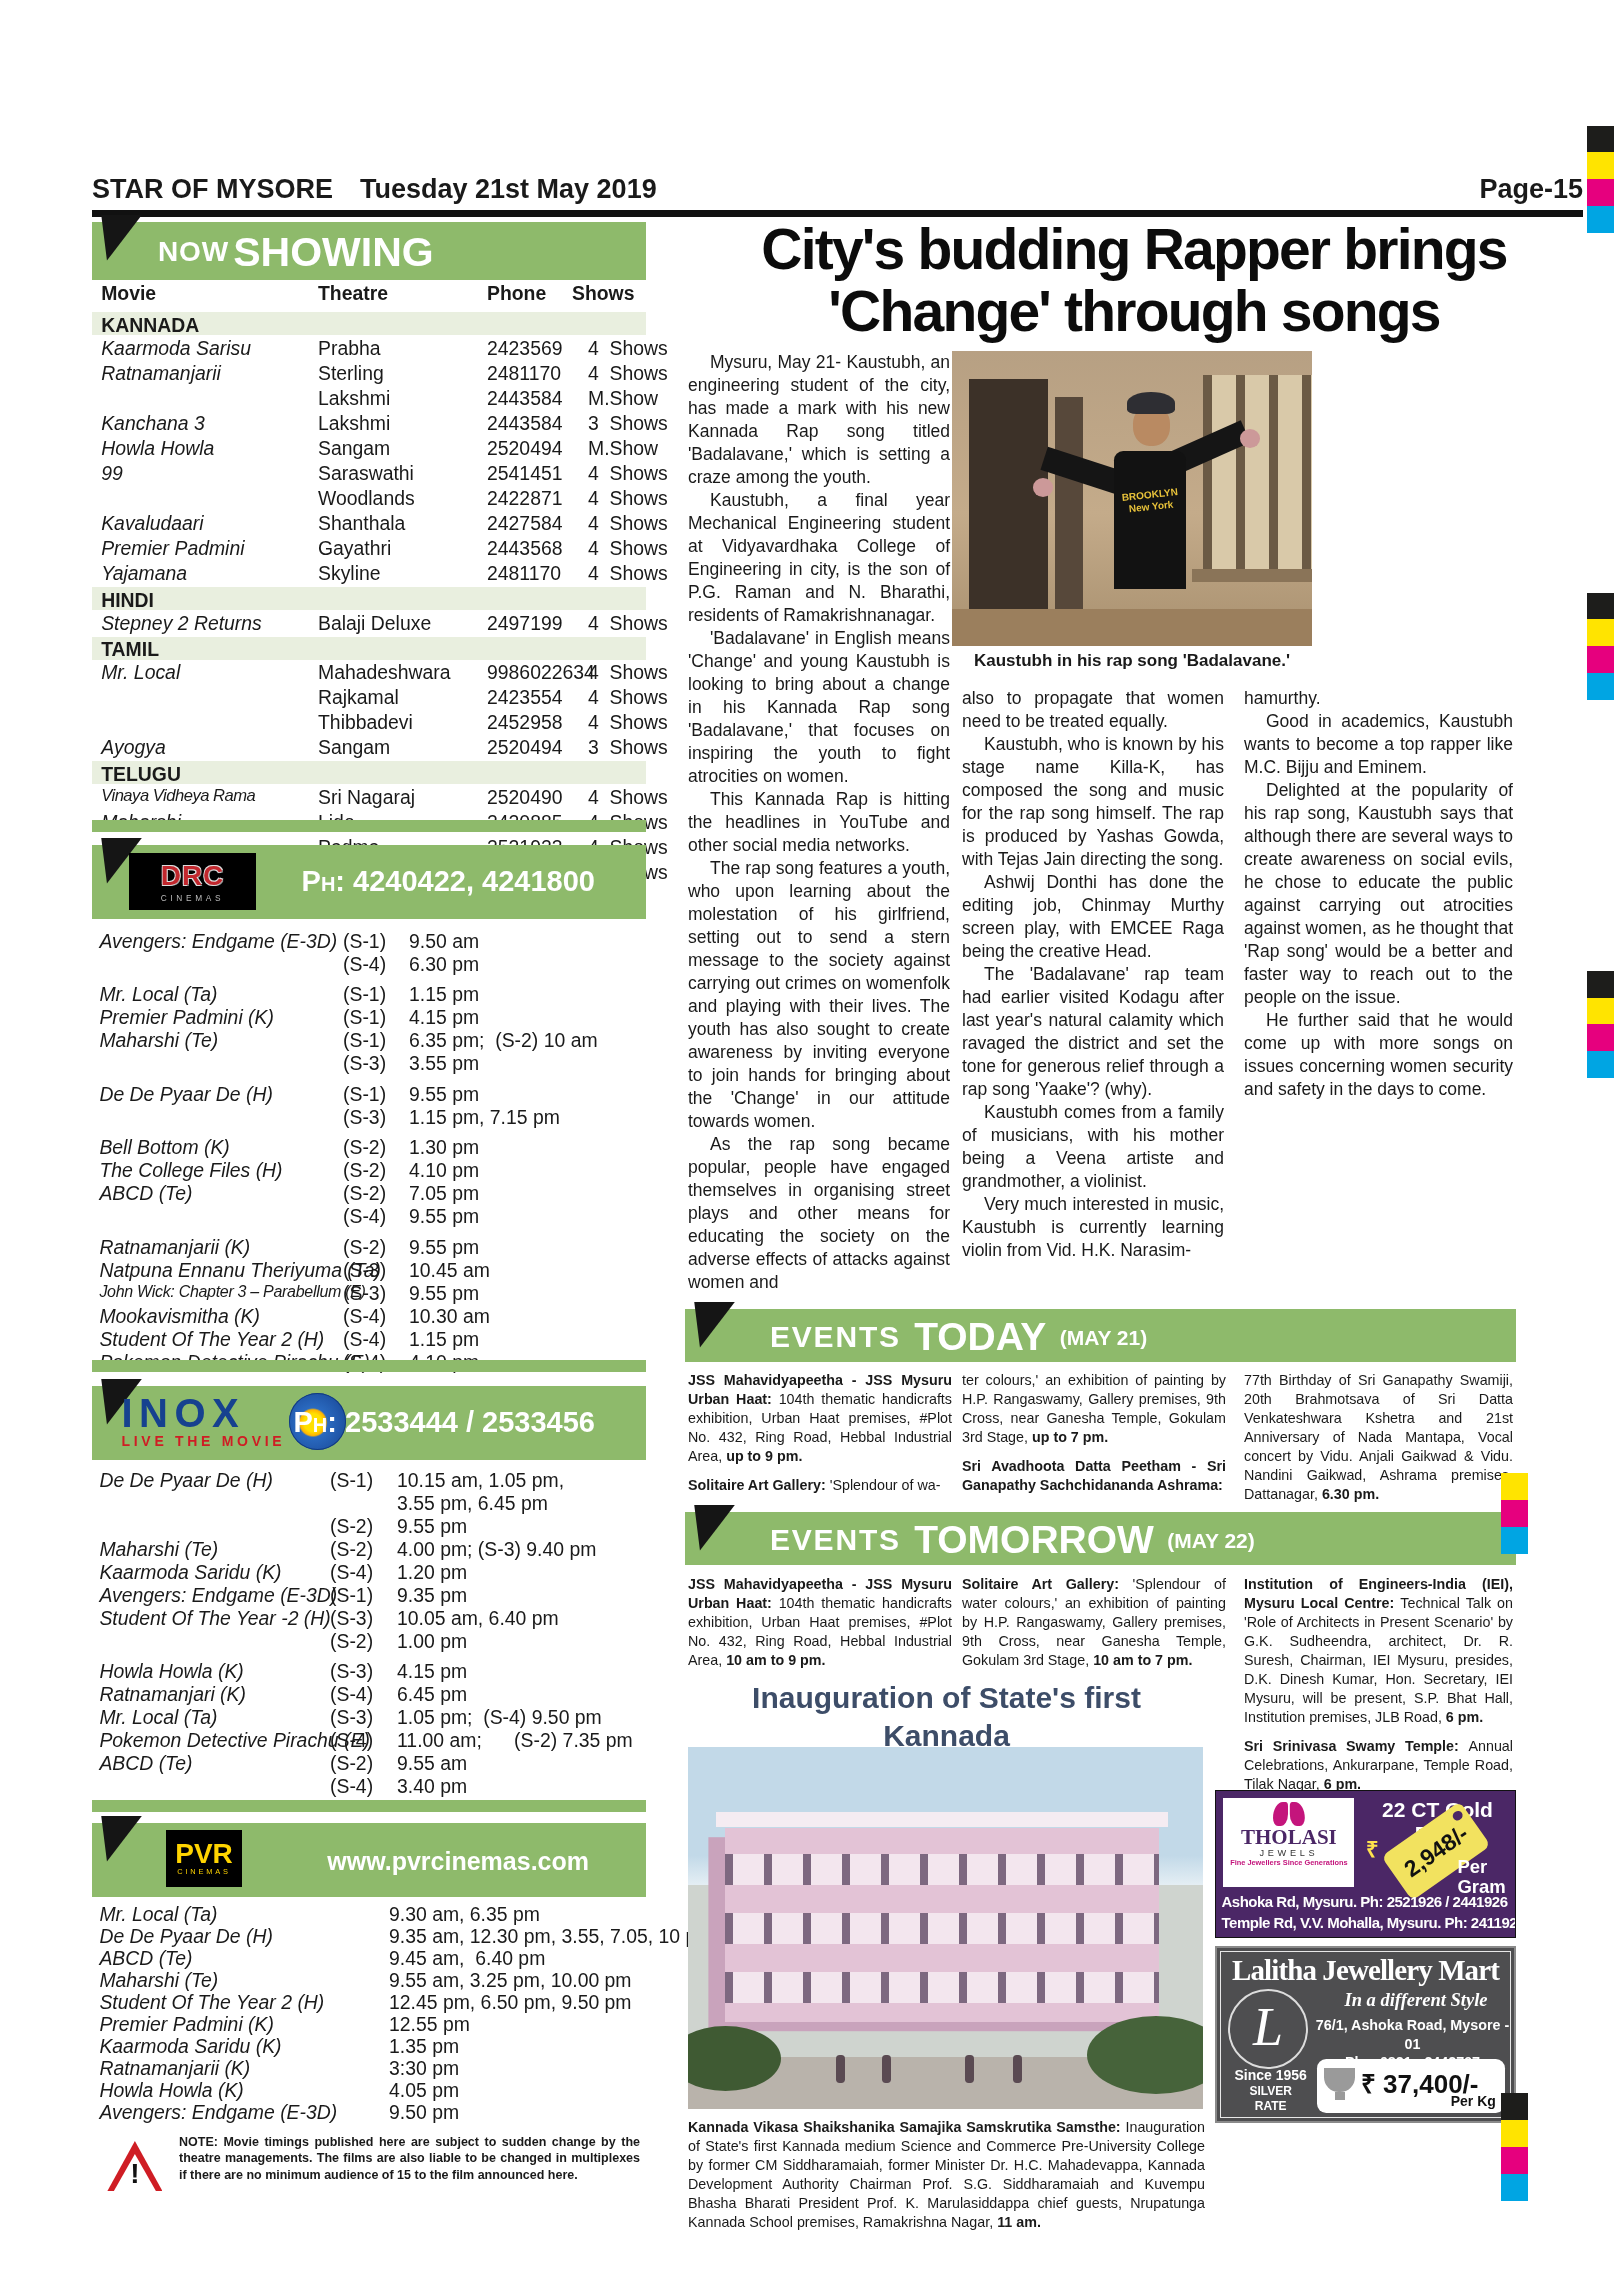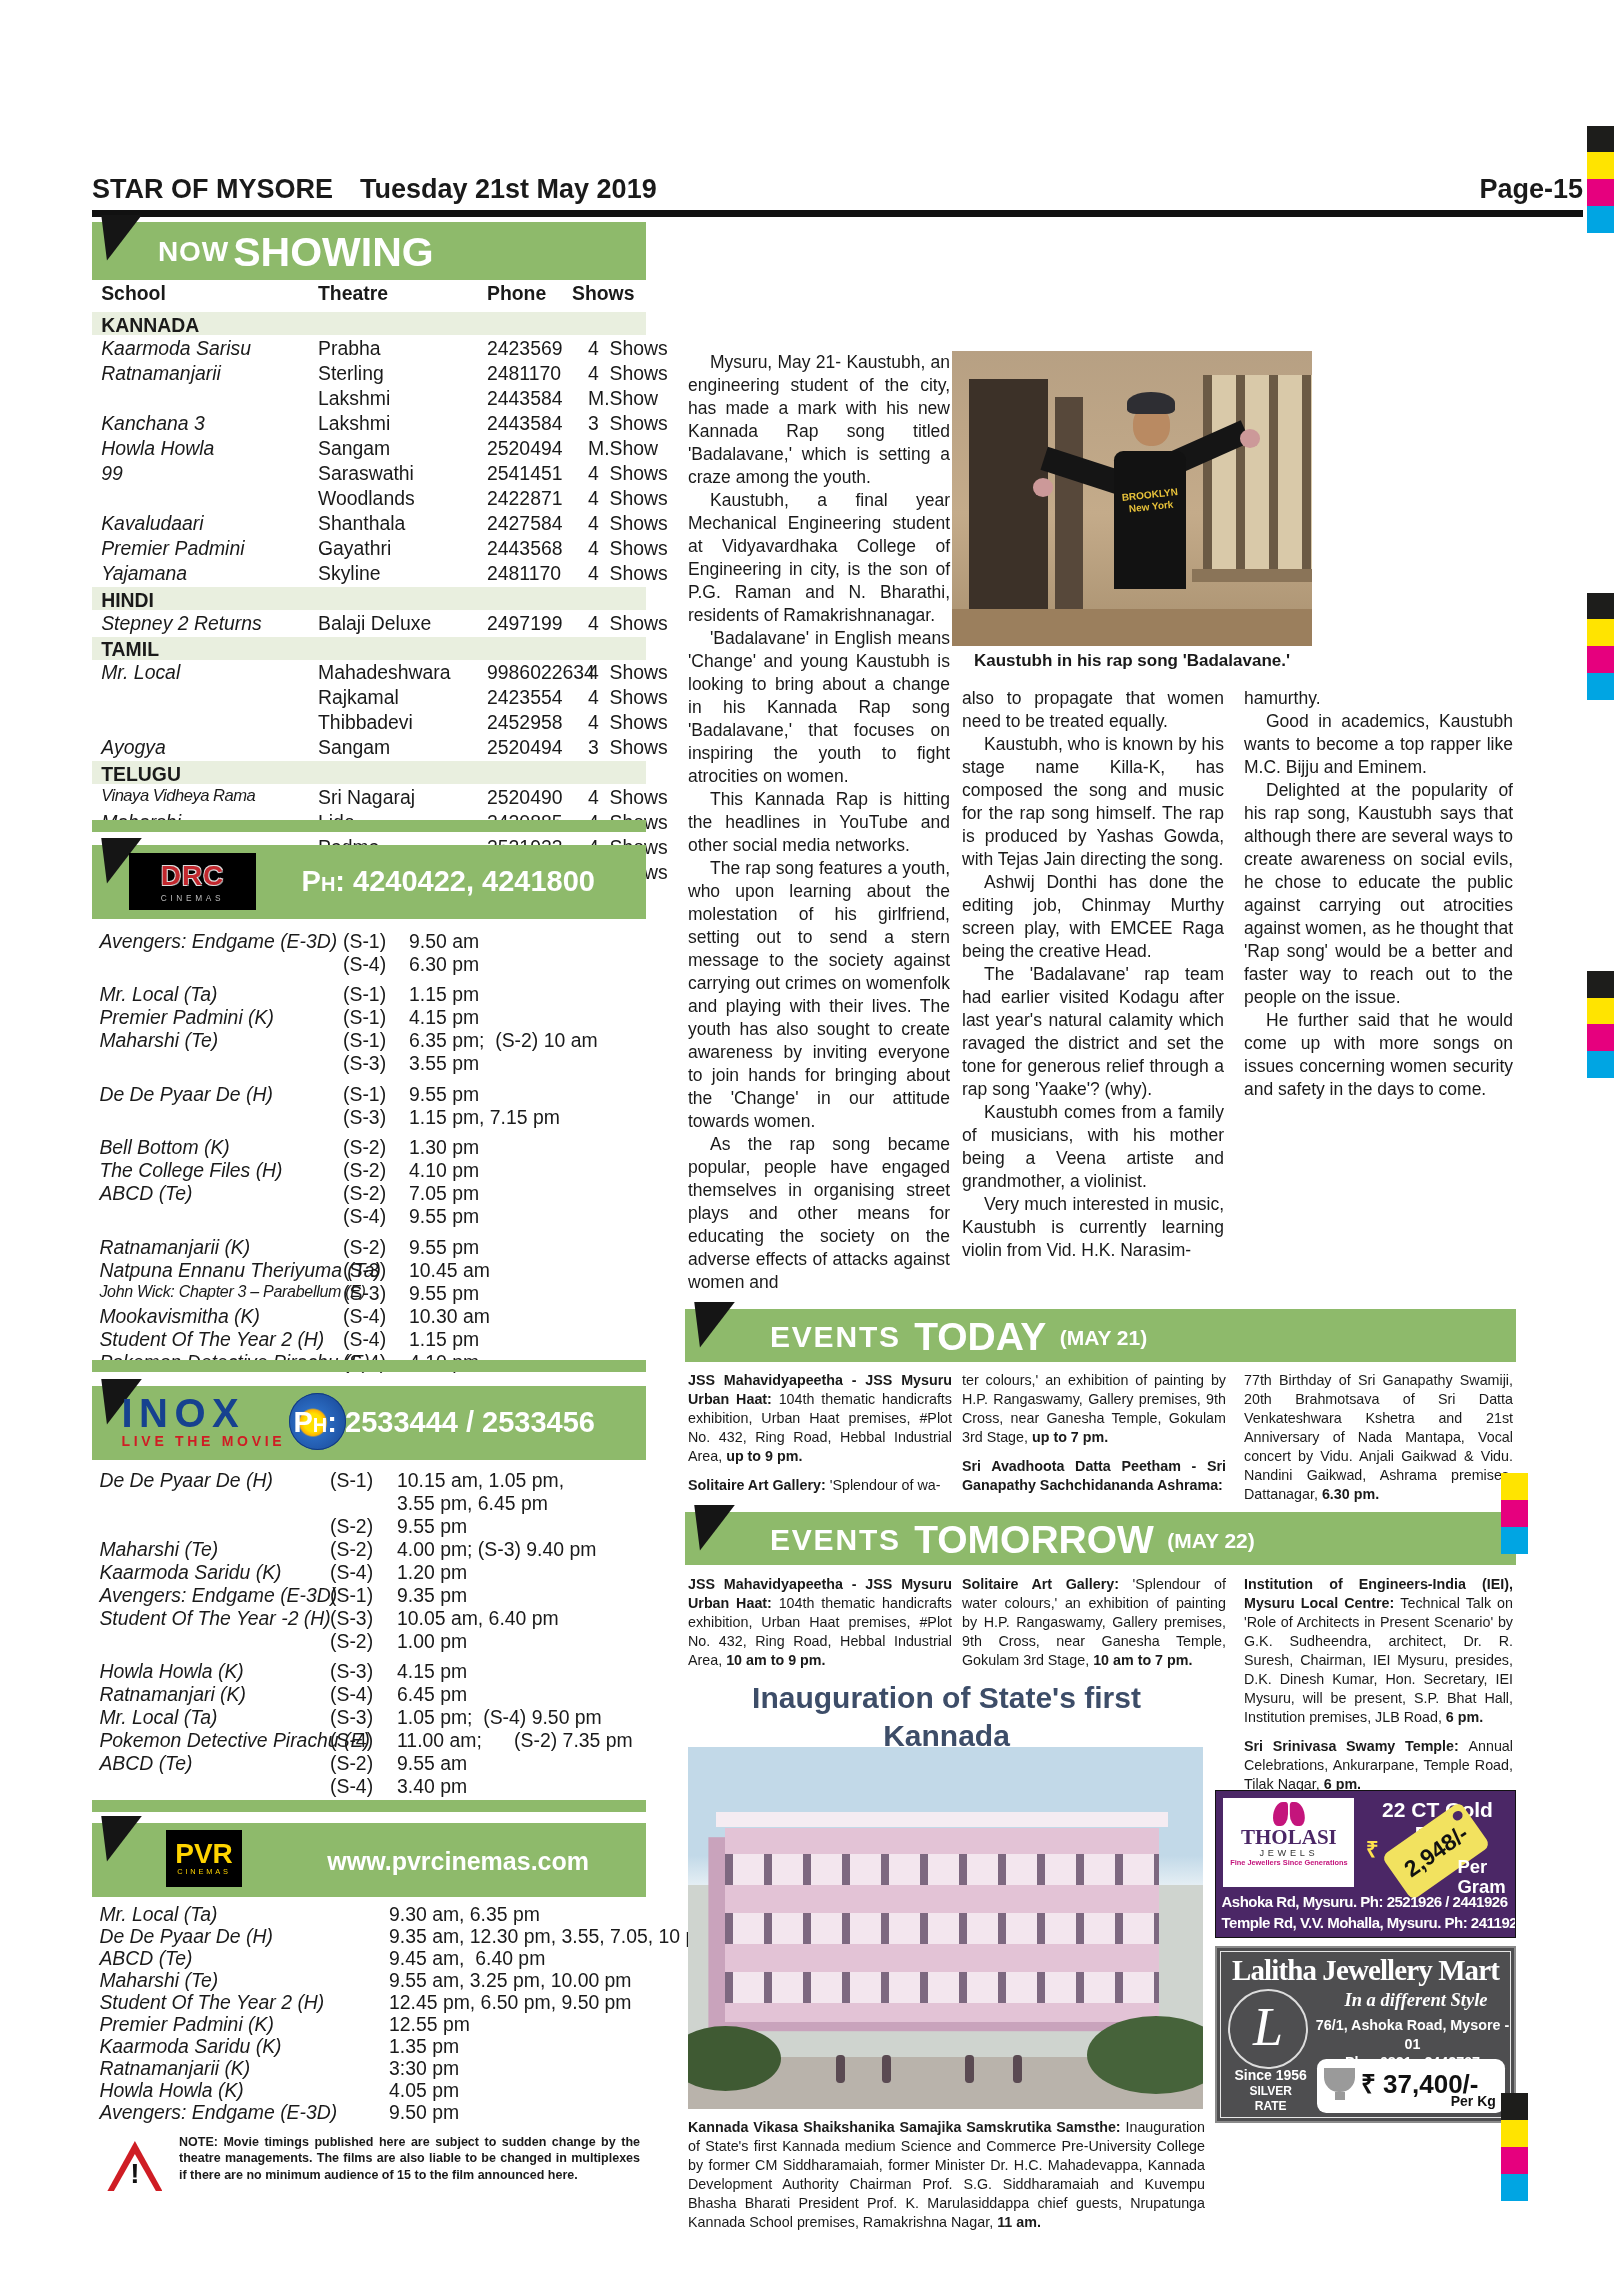--- a/index.html
+++ b/index.html
@@ -178,21 +178,21 @@
   <div class="hdr-rule"></div>
 
   <div class="banner ns-banner">
     <div class="corner"></div>
     <div class="ns-title">
       <span class="sm" style="text-transform:uppercase;">Now</span>
       <span class="bg">SHOWING</span>
     </div>
   </div>
   <div class="ns-headrow">
-    <span class="ch-movie">School</span>
+    <span class="ch-movie">Movie</span>
     <span class="ch-theatre">Theatre</span>
     <span class="ch-phone">Phone</span>
     <span class="ch-shows">Shows</span>
   </div>
   <div class="ns-table" id="ns-body">
       <div class="ns-lang">KANNADA</div>
       <div class="ns-row">
         <span class="c-movie">Kaarmoda Sarisu</span>
         <span class="c-theatre">Prabha</span>
         <span class="c-phone">2423569</span>
@@ -593,20 +593,24 @@
   <div class="note">
     <div class="warn">
       <div class="in">!</div>
     </div>
     <div class="note-text">
       <b>NOTE:</b>
       <span>Movie timings published here are subject to sudden change by the theatre managements. The films are also liable to be changed in multiplexes if there are no minimum audience of 15 to the film announced here.</span>
     </div>
   </div>
 
+  <div class="headline">
+    <div>City's budding Rapper brings</div>
+    <div>'Change' through songs</div>
+  </div>
 
   <div class="photo">
     <div class="ph-door"></div>
     <div class="ph-door2"></div>
     <div class="ph-win"></div>
     <div class="ph-sill"></div>
     <div class="ph-floor"></div>
     <div class="ph-armL"></div>
     <div class="ph-armR"></div>
     <div class="ph-handL"></div>

